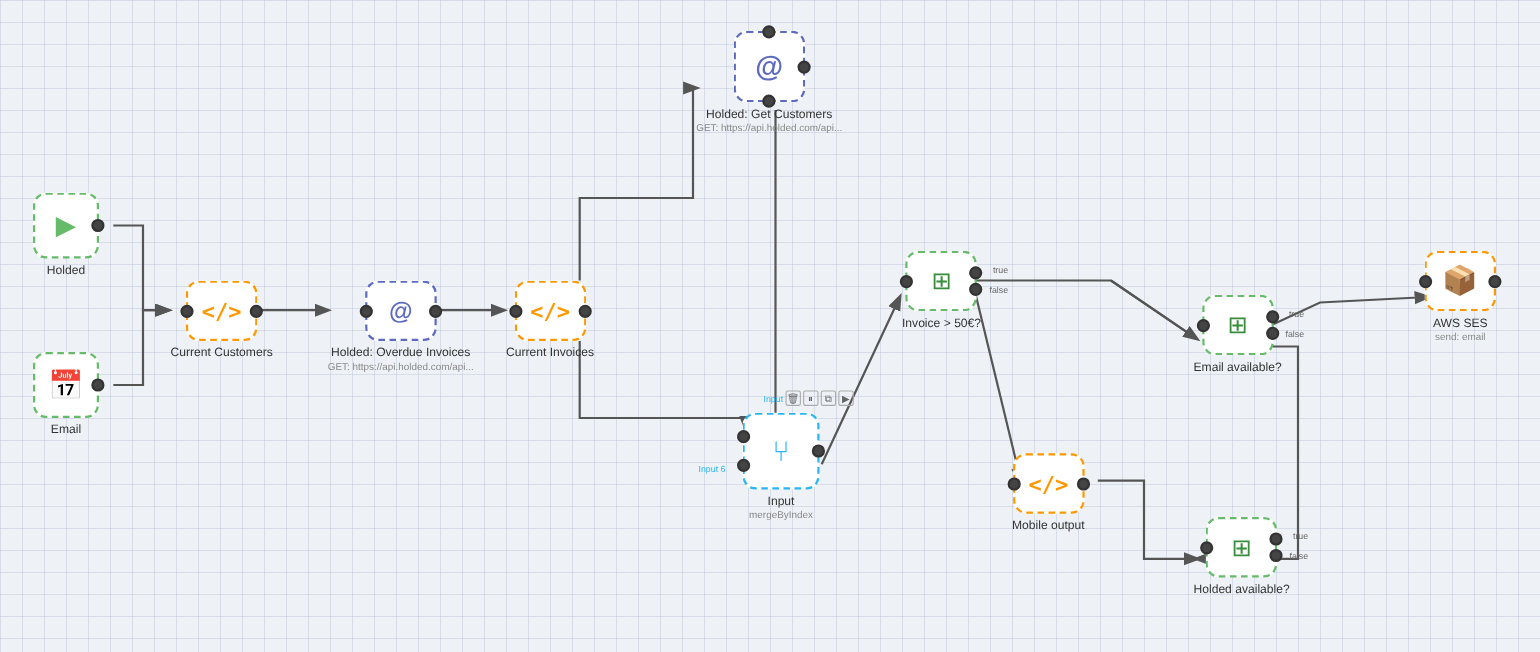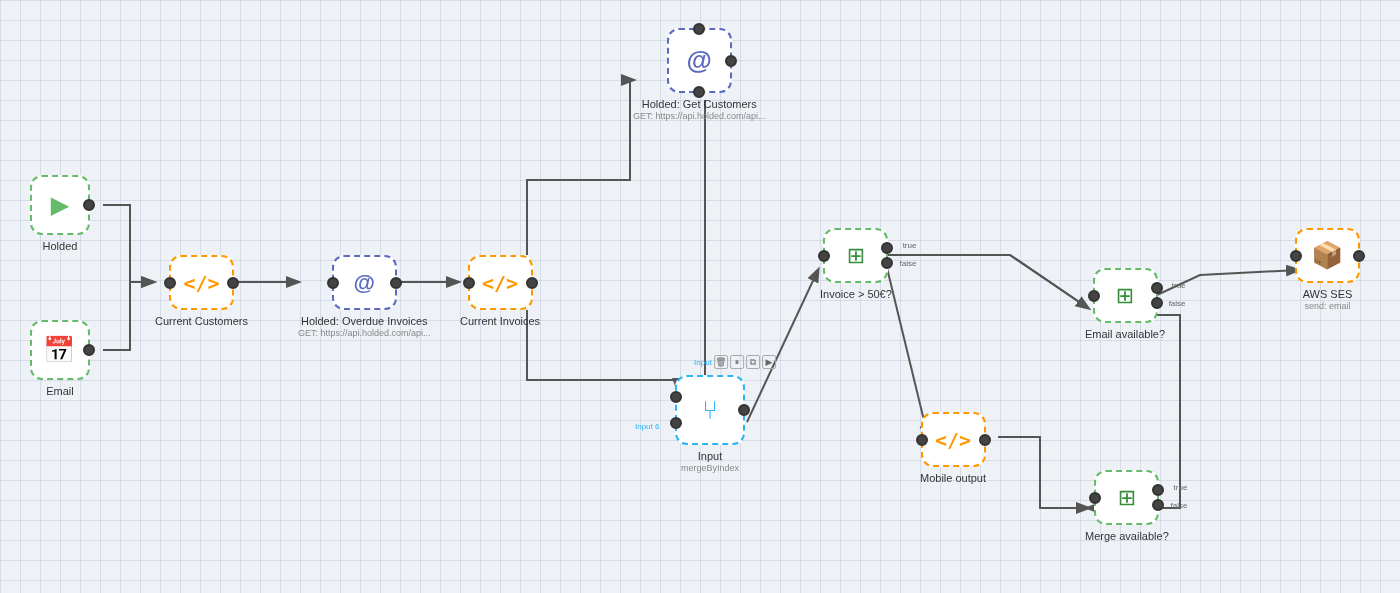--- a/index.html
+++ b/index.html
@@ -295,21 +295,21 @@
 
   <div class="node node-switch" style="left:1085px; top:470px;">
     <div class="node-box" style="width:65px;height:55px;border:2px dashed #66bb6a;border-radius:12px;background:white;position:relative;">
       <span style="font-size:22px;color:#388e3c;">⊞</span>
       <div class="port port-left"></div>
       <div class="port" style="right:-7px;top:35%;transform:translateY(-50%);"></div>
       <div class="port" style="right:-7px;top:65%;transform:translateY(-50%);"></div>
       <span class="true-label" style="right:-30px;top:22%;font-size:8px;color:#666;">true</span>
       <span class="false-label" style="right:-30px;top:56%;font-size:8px;color:#666;">false</span>
     </div>
-    <div class="node-label">Merge available?</div>
+    <div class="node-label">Holded available?</div>
   </div>
 
   <div class="node node-aws" style="left:1295px; top:228px;">
     <div class="node-box" style="width:65px;height:55px;border:2px dashed #ff9800;border-radius:12px;background:white;">
       <span style="font-size:26px;">📦</span>
       <div class="port port-left"></div>
       <div class="port port-right"></div>
     </div>
     <div class="node-label">AWS SES</div>
     <div class="node-sublabel">send: email</div>

